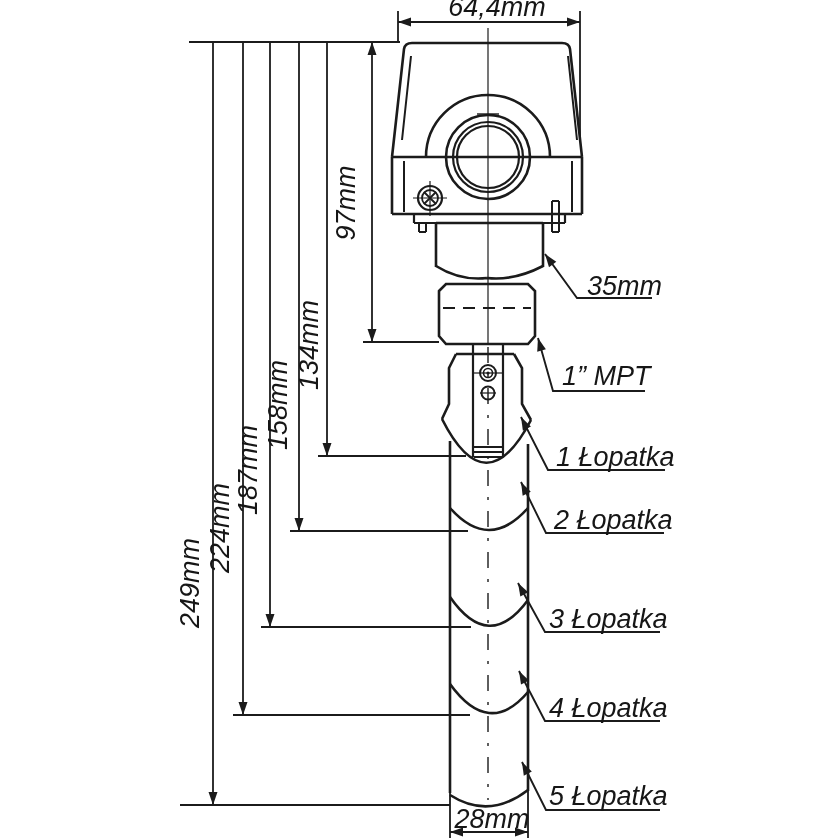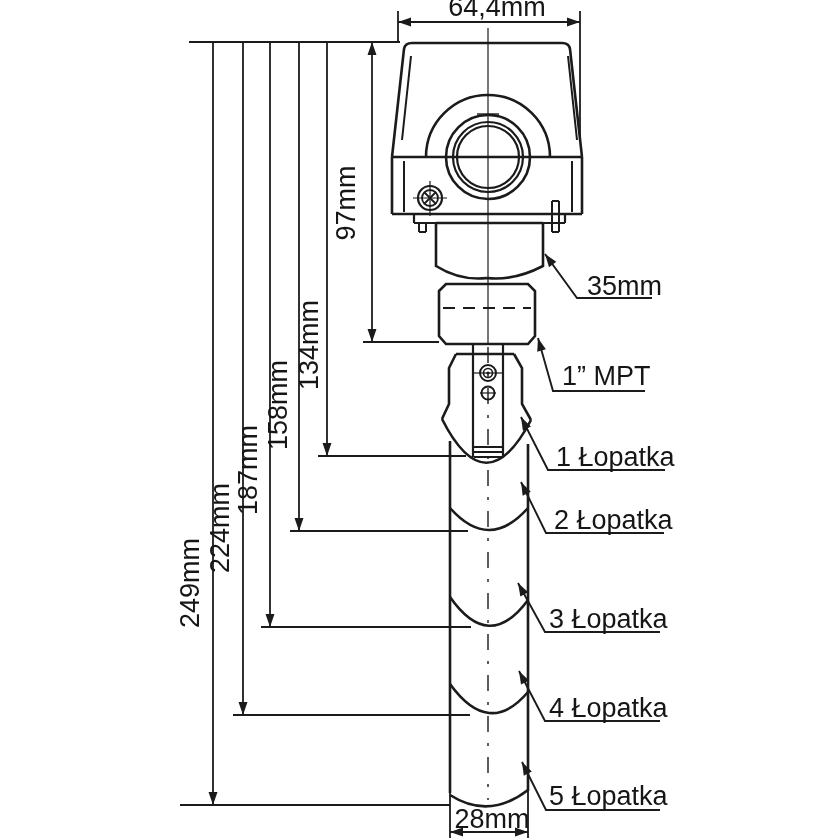--- a/index.html
+++ b/index.html
@@ -1,17 +1,17 @@
 <!DOCTYPE html>
 <html><head>
 <meta charset="utf-8">
 <style>
   html,body{margin:0;padding:0;background:#fff;}
   #stage{position:relative;width:840px;height:840px;background:#fff;overflow:hidden;
-         font-family:"Liberation Sans", sans-serif;}
+         font-family:"Liberation Sans", sans-serif;font-style:italic;}
   svg{position:absolute;left:0;top:0;}
   text{fill:#161616;font-family:"Liberation Sans", sans-serif;}
   .dimtxt{font-size:27px;}
   .lbltxt{font-size:27px;}
 </style>
 </head>
 <body>
 
 <div id="stage">
 <svg width="840" height="840" viewBox="0 0 840 840">

